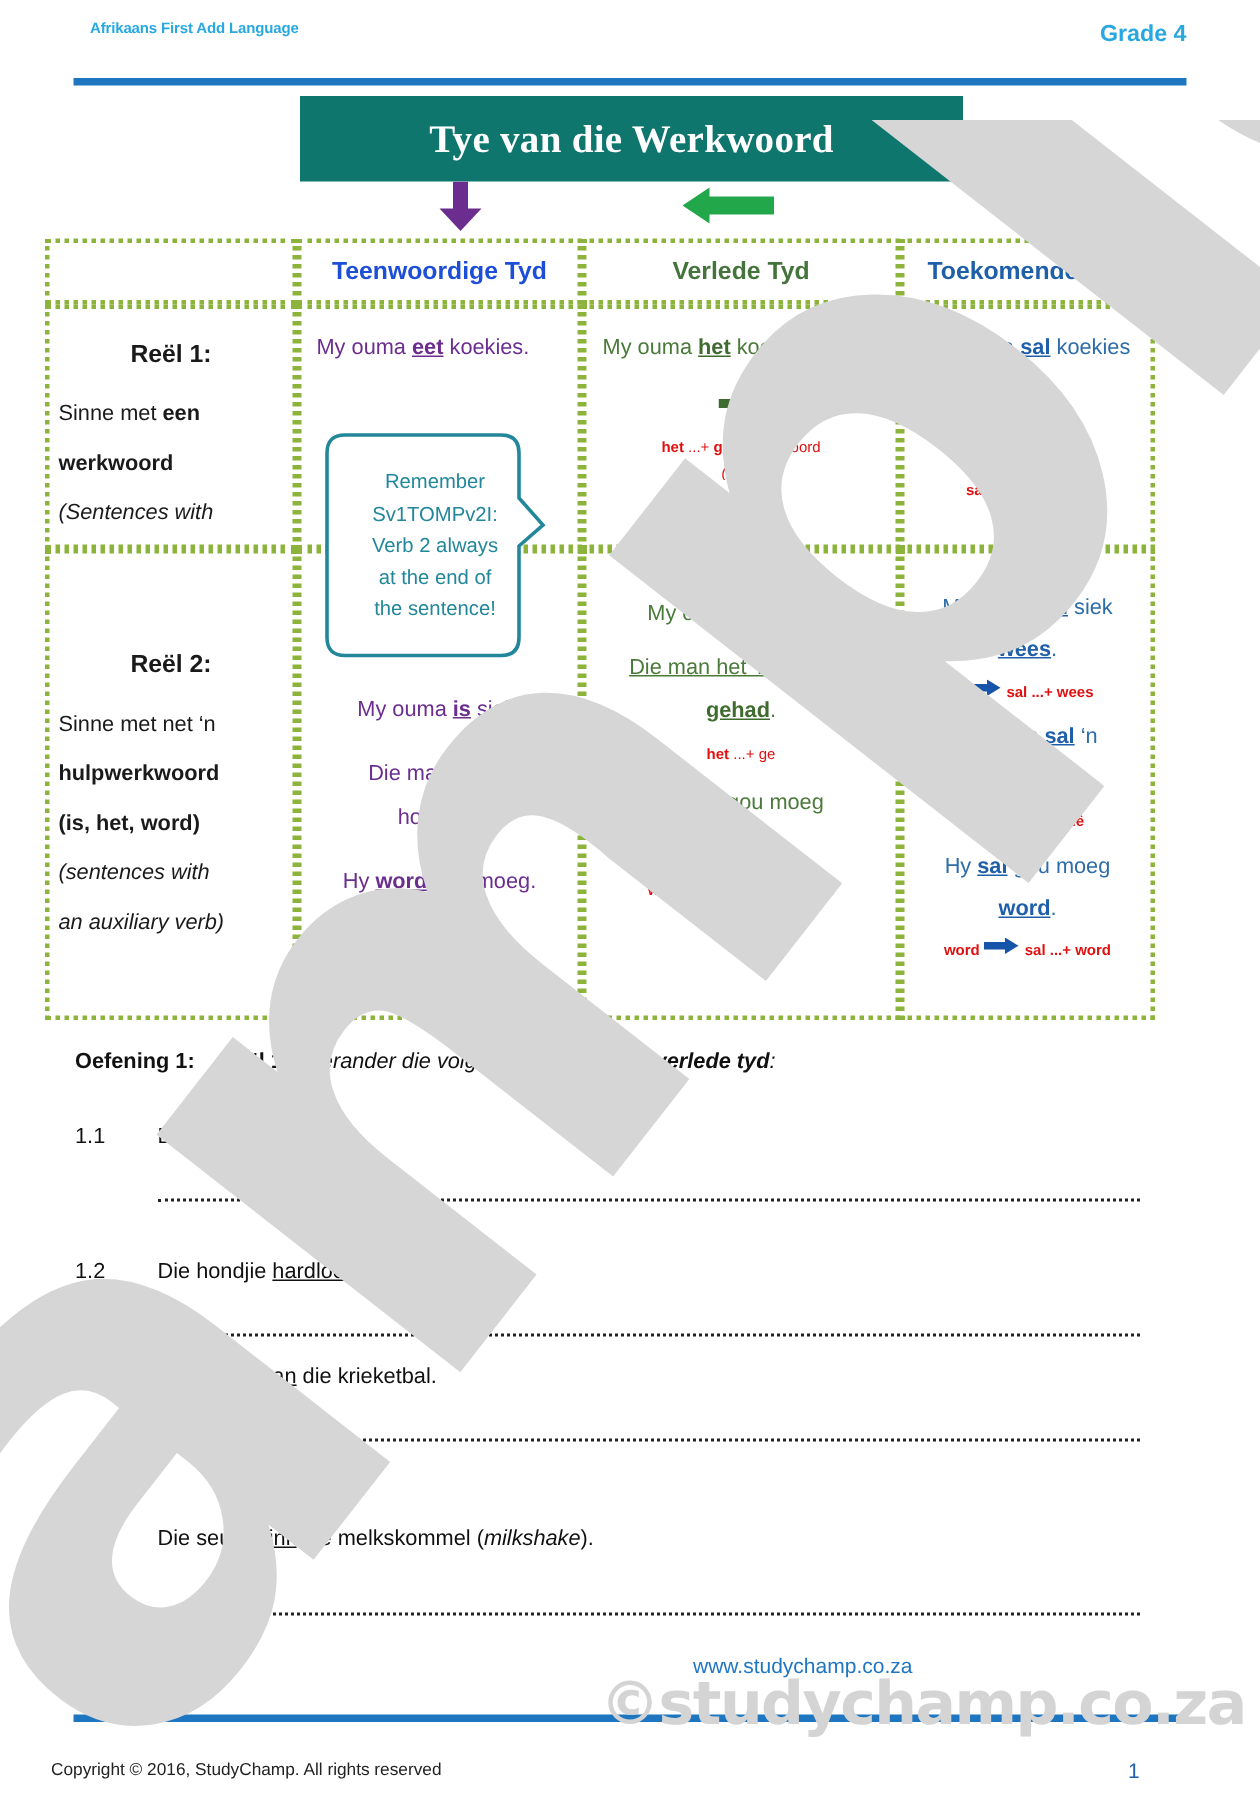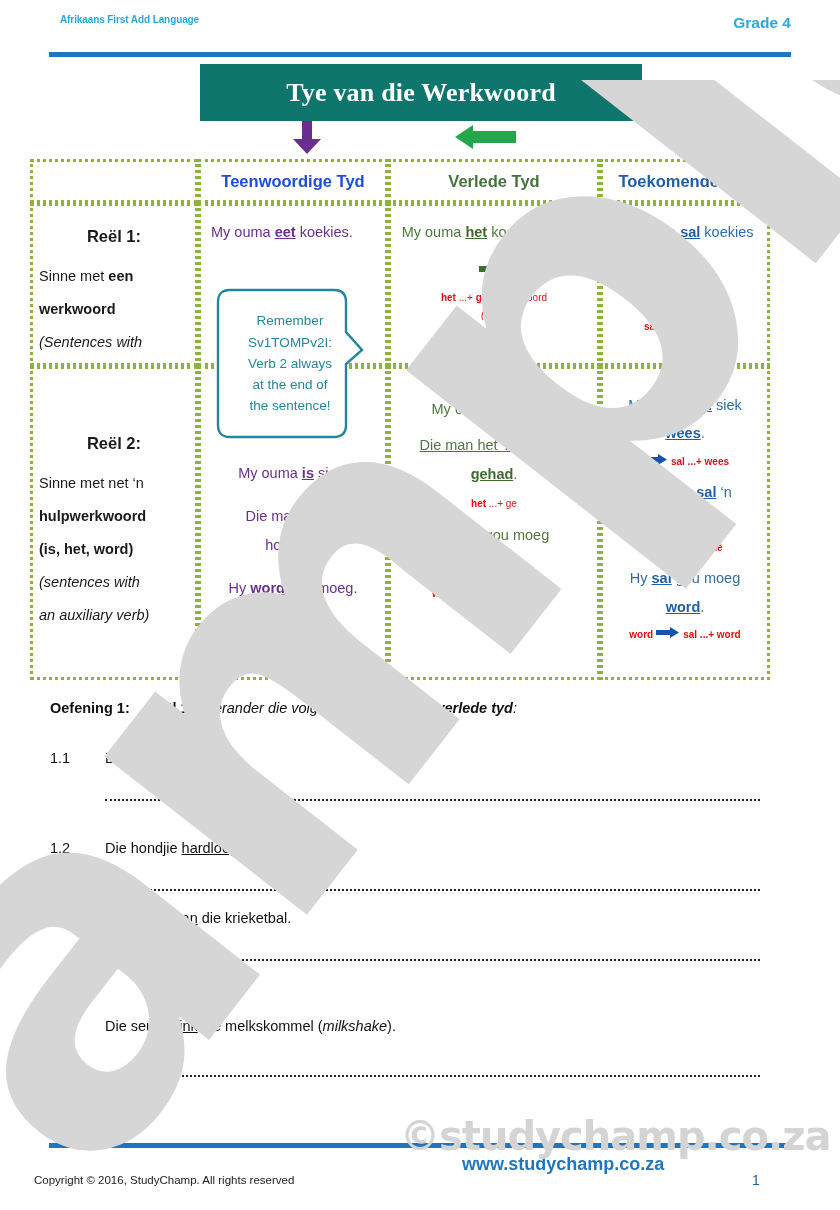--- a/index.html
+++ b/index.html
@@ -130,21 +130,21 @@
   }
 
   
   .rule-bot{
     position:absolute;left:49px;top:1143px;width:742px;height:5px;background:#1F76C0;
   }
   .copyright{
     position:absolute;left:34px;top:1174px;font-size:11.5px;color:#222;
   }
   .site{
-    position:absolute;left:462px;top:1154px;font-size:18px;font-weight:bold;color:#1F76C0;
+    position:absolute;left:462px;top:1102px;font-size:14px;font-weight:normal;color:#1F76C0;
   }
   .pageno{
     position:absolute;left:752px;top:1172px;font-size:14px;color:#1F5FA9;
   }
 
   
   .wm-sample{
     position:absolute;left:0px;top:80px;width:840px;height:1080px;
     pointer-events:none;z-index:5;
   }

